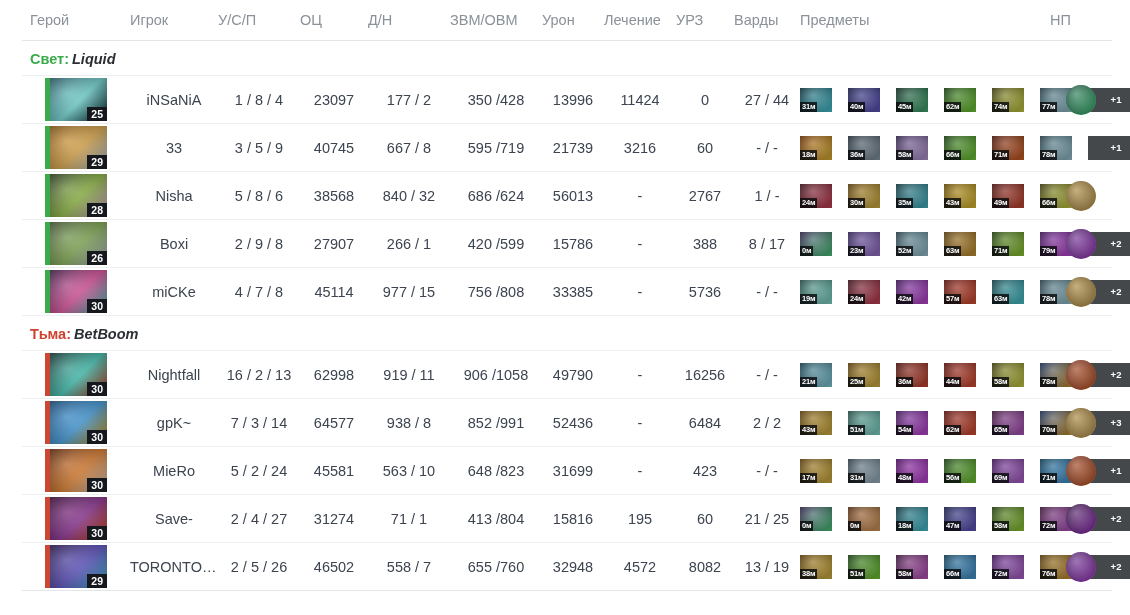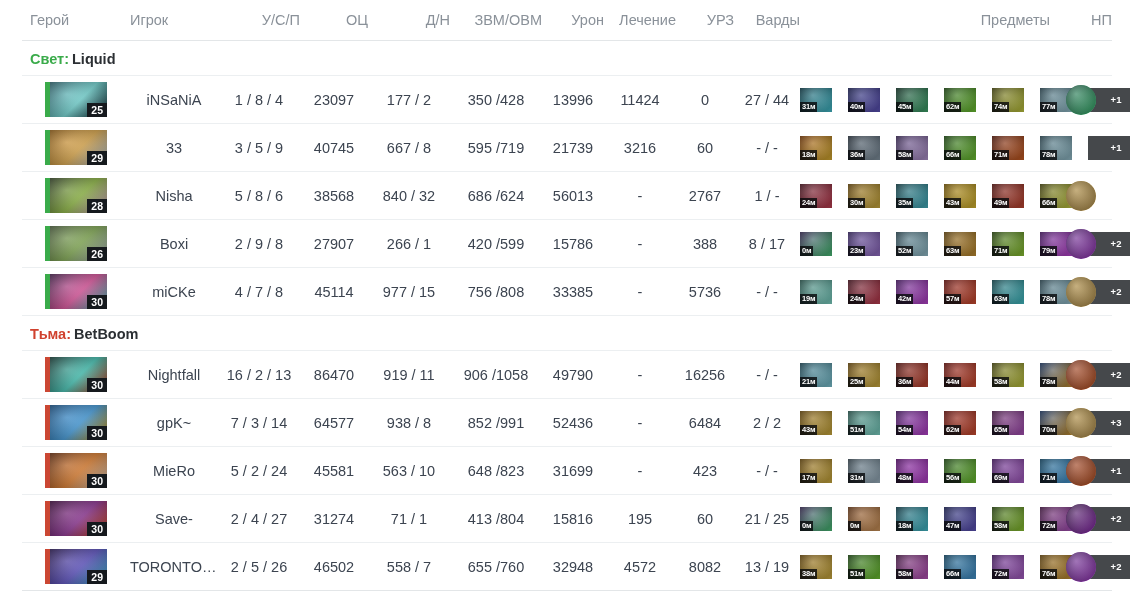--- a/index.html
+++ b/index.html
@@ -22,21 +22,21 @@
     table-layout: fixed;
   }
   
   thead th {
     font-weight: 400;
     font-size: 14.5px;
     color: #8a9199;
     padding: 4px 0 12px 0;
     border-bottom: 1px solid #e3e6e8;
     white-space: nowrap;
-    text-align: right;
+    text-align: left;
     vertical-align: bottom;
   }
   th.h-hero  { text-align: left; padding-left: 8px; }
   th.h-player{ text-align: left; }
   
   col.c-hero   { width: 108px; }
   col.c-player { width: 88px; }
   col.c-kda    { width: 82px; }
   col.c-oc     { width: 68px; }
   col.c-dn     { width: 82px; }
@@ -50,37 +50,37 @@
 
   
   tr.team-row td {
     padding: 10px 0 8px 8px;
     font-size: 14.5px;
     border-bottom: 1px solid #eceff1;
   }
   .team-side { font-weight: bold; }
   .team-side.radiant { color: #3aab4a; }
   .team-side.dire    { color: #d0412e; }
-  .team-name { font-weight: bold; color: #2b2f33; margin-left: 3px; }
+  .team-name { font-weight: bold; color: #2b2f33; margin-left: 3px; font-style: italic; }
 
   
   tr.player-row td {
     border-bottom: 1px solid #eceff1;
     font-size: 14.5px;
     color: #3c4450;
     text-align: center;
     height: 48px;
     padding: 0;
   }
   tr.player-row:last-child td { border-bottom: 1px solid #e3e6e8; }
 
   td.cell-hero { text-align: left; padding-left: 8px; }
   .hero-box {
     position: relative;
-    width: 62px; height: 35px;
+    width: 62px; height: 43px;
     display: inline-block;
     vertical-align: middle;
     overflow: hidden;
     background: #20262c;
   }
   .side-bar {
     position: absolute; left: 0; top: 0;
     width: 5px; height: 100%;
     z-index: 3;
   }
@@ -428,21 +428,21 @@
           </td>
           <td class="cell-np"><span class="neutral" style="background: linear-gradient(135deg, rgb(138, 106, 34) 0%, rgb(232, 192, 112) 100%);"></span></td>
         </tr>
         <tr class="team-row">
           <td colspan="12"><span class="team-side dire">Тьма:</span><span class="team-name">BetBoom</span></td>
         </tr>
         <tr class="player-row">
           <td class="cell-hero"><span class="hero-box"><span class="hero-art" style="background: linear-gradient(135deg, rgb(23, 48, 44) 0%, rgb(79, 208, 192) 55%, rgb(216, 74, 42) 100%);"></span><span class="side-bar dire"></span><span class="hero-lvl">30</span></span></td>
           <td class="cell-player">Nightfall</td>
           <td>16 / 2 / 13</td>
-          <td>86470</td>
+          <td>62998</td>
           <td>919 / 11</td>
           <td>906 /1058</td>
           <td>49790</td>
           <td>-</td>
           <td>16256</td>
           <td>- / -</td>
           <td class="cell-items">
             <div class="items-wrap">
               <div class="item">
                 <div class="art" style="background: linear-gradient(135deg, rgb(29, 74, 90) 0%, rgb(143, 224, 240) 100%);"></div>

